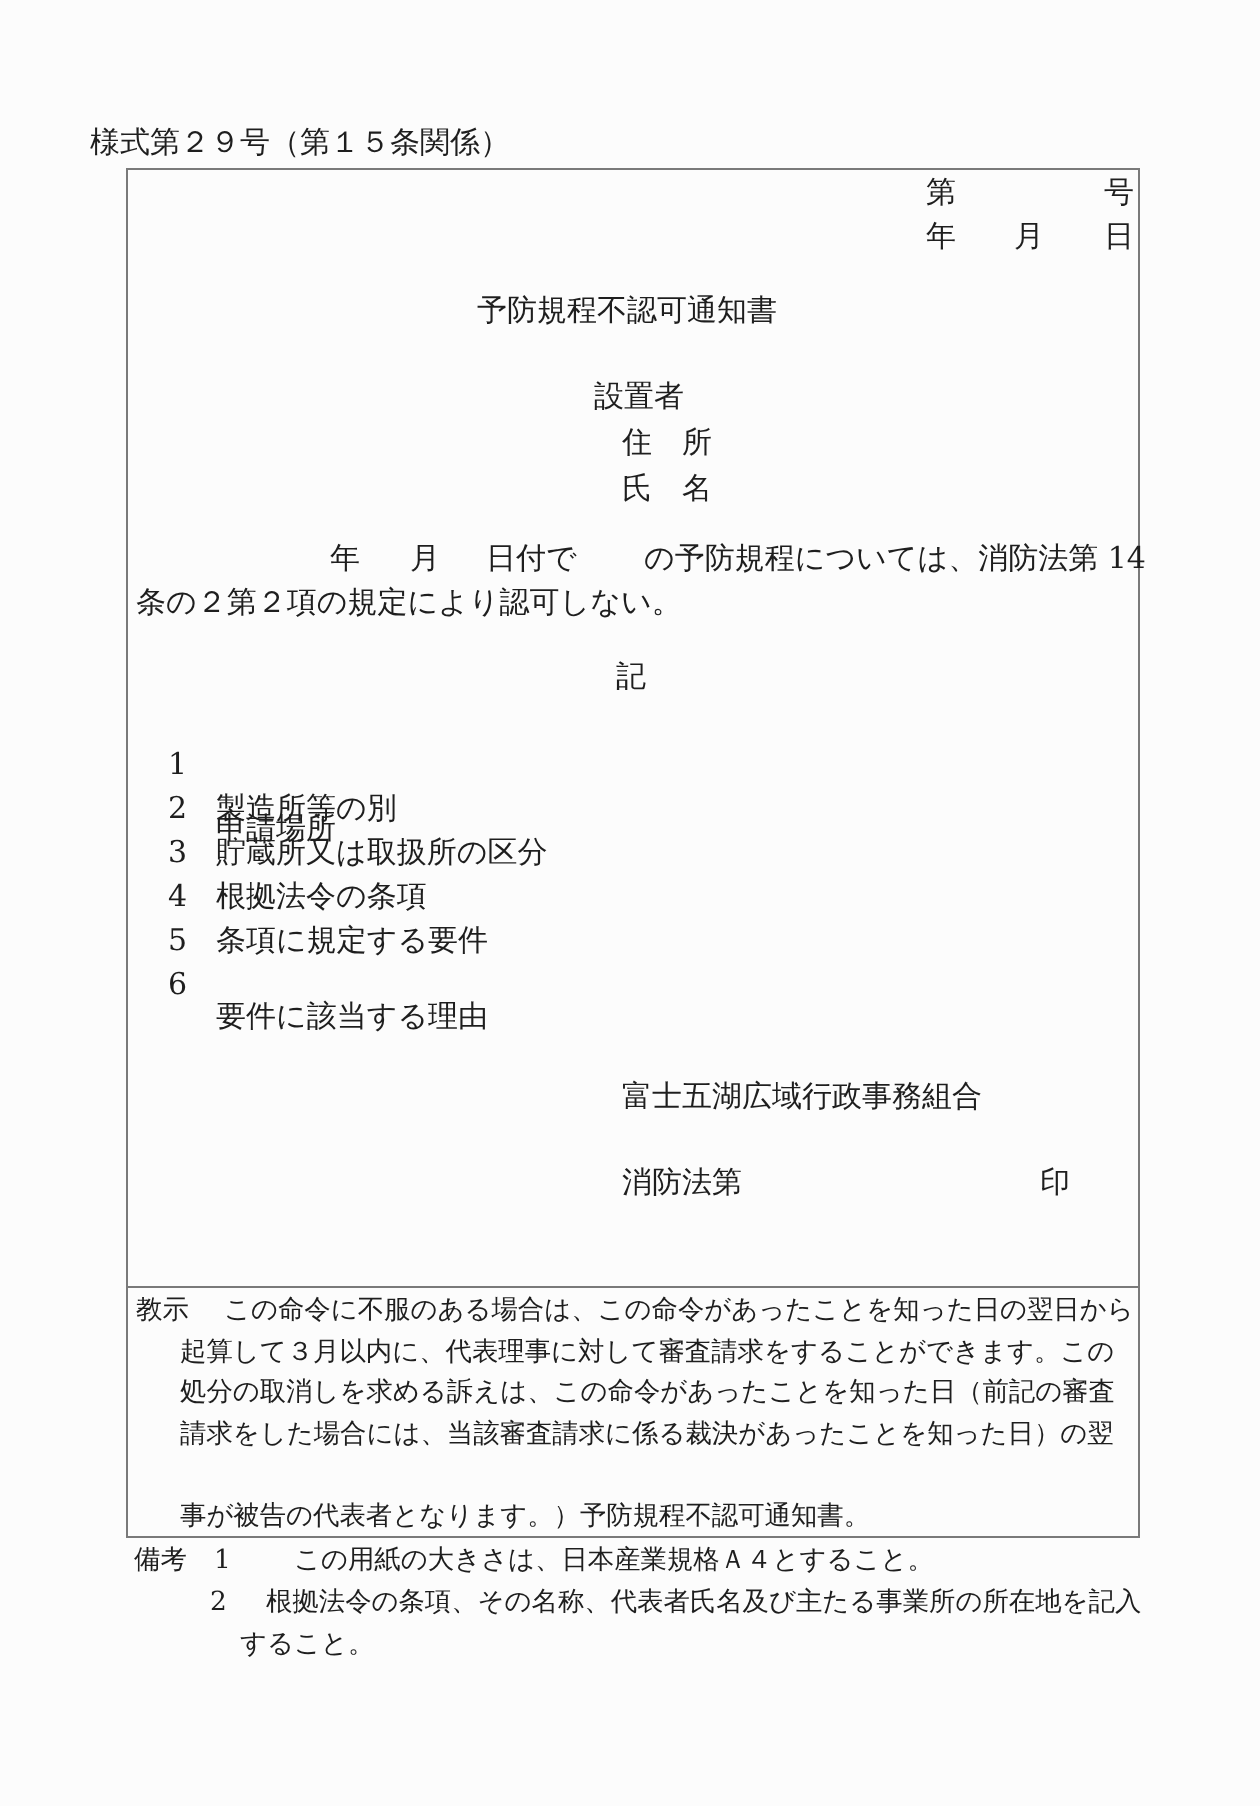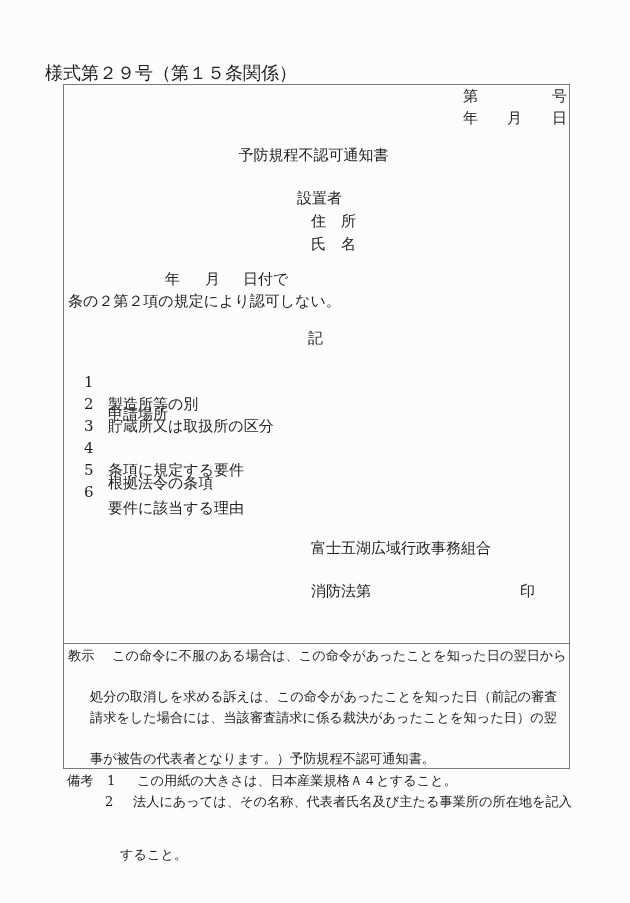--- a/index.html
+++ b/index.html
@@ -15,21 +15,21 @@
     font-family: "DejaVu Serif", "Liberation Serif", serif;
     color: #1e1e1e;
     overflow: hidden;
   }
   .abs {
     position: absolute;
     line-height: 1;
     white-space: pre;
   }
   .fs-main { font-size: 15px; }
-  .fs-head { font-size: 18px; }
+  .fs-head { font-size: 15px; }
   .fs-small { font-size: 13.2px; }
   .box {
     position: absolute;
     border: 1px solid #7a7a7a;
     background: transparent;
   }
   .centered {
     text-align: center;
     white-space: pre;
   }
@@ -52,54 +52,56 @@
 
   <div class="abs fs-main centered" style="left:63px; top:148px; width:501px;">予防規程不認可通知書</div>
 
   <div class="abs fs-main" style="left:297px; top:191px;">設置者</div>
   <div class="abs fs-main" style="left:311px; top:214px;">住　所</div>
   <div class="abs fs-main" style="left:311px; top:237px;text-align:center;">氏　名</div>
 
   <div class="abs fs-main" style="left:165px; top:272px;">年</div>
   <div class="abs fs-main" style="left:205px; top:272px;">月</div>
   <div class="abs fs-main" style="left:243px; top:272px;">日付で</div>
+  <div class="abs fs-main" style="left:322px; top:272px;">の予防規程については、消防法第 14</div>
 
   <div class="abs fs-main" style="left:68px; top:294px;">条の２第２項の規定により認可しない。</div>
 
   <div class="abs fs-main centered" style="left:63px; top:331px; width:505px;">記</div>
 
   <div class="abs fs-main" style="left:84px; top:375px;">1</div>
   <div class="abs fs-main" style="left:108px; top:375px;margin-top:32px;">申請場所</div>
 
   <div class="abs fs-main" style="left:84px; top:397px;">2</div>
   <div class="abs fs-main" style="left:108px; top:397px;">製造所等の別</div>
 
   <div class="abs fs-main" style="left:84px; top:419px;">3</div>
   <div class="abs fs-main" style="left:108px; top:419px;">貯蔵所又は取扱所の区分</div>
 
   <div class="abs fs-main" style="left:84px; top:441px;">4</div>
-  <div class="abs fs-main" style="left:108px; top:441px;margin-top:35px;">根拠法令の条項</div>
+  <div class="abs fs-main" style="left:108px; top:441px;">根拠法令の条項</div>
 
   <div class="abs fs-main" style="left:84px; top:463px;">5</div>
   <div class="abs fs-main" style="left:108px; top:463px;">条項に規定する要件</div>
 
   <div class="abs fs-main" style="left:84px; top:485px;">6</div>
   <div class="abs fs-main" style="left:108px; top:485px;margin-top:16px;">要件に該当する理由</div>
 
   <div class="abs fs-main" style="left:311px; top:541px;">富士五湖広域行政事務組合</div>
   <div class="abs fs-main" style="left:311px; top:584px;">消防法第</div>
   <div class="abs fs-main" style="left:520px; top:584px;">印</div>
 
   <div class="box" style="left:63px; top:643px; width:505px; height:124px;"></div>
   <div class="abs fs-small" style="left:68px; top:649px;">教示</div>
   <div class="abs fs-small" style="left:112px; top:649px;">この命令に不服のある場合は、この命令があったことを知った日の翌日から</div>
+  <div class="abs fs-small" style="left:90px; top:670px;">起算して３月以内に、代表理事に対して審査請求をすることができます。この</div>
   <div class="abs fs-small" style="left:90px; top:711px;">請求をした場合には、当該審査請求に係る裁決があったことを知った日）の翌</div>
   <div class="abs fs-small" style="left:90px; top:690px;">処分の取消しを求める訴えは、この命令があったことを知った日（前記の審査</div>
   <div class="abs fs-small" style="left:90px; top:752px;">事が被告の代表者となります。）予防規程不認可通知書。</div>
 
   <div class="abs fs-small" style="left:67px; top:774px;">備考</div>
   <div class="abs fs-small" style="left:107px; top:774px;">1</div>
-  <div class="abs fs-small" style="left:137px; top:774px;">この用紙の大きさは、日本産業規格Ａ４とすること。</div>
+  <div class="abs fs-small" style="left:147px; top:774px;">この用紙の大きさは、日本産業規格Ａ４とすること。</div>
   <div class="abs fs-small" style="left:105px; top:795px;">2</div>
-  <div class="abs fs-small" style="left:133px; top:795px;">法人にあっては、その名称、代表者氏名及び主たる事業所の所在地を記入</div>
-  <div class="abs fs-small" style="left:120px; top:848px;">すること。</div>
+  <div class="abs fs-small" style="left:133px; top:795px;">根拠法令の条項、その名称、代表者氏名及び主たる事業所の所在地を記入</div>
+  <div class="abs fs-small" style="left:120px; top:816px;">すること。</div>
 
 </div>
 
 </body></html>

